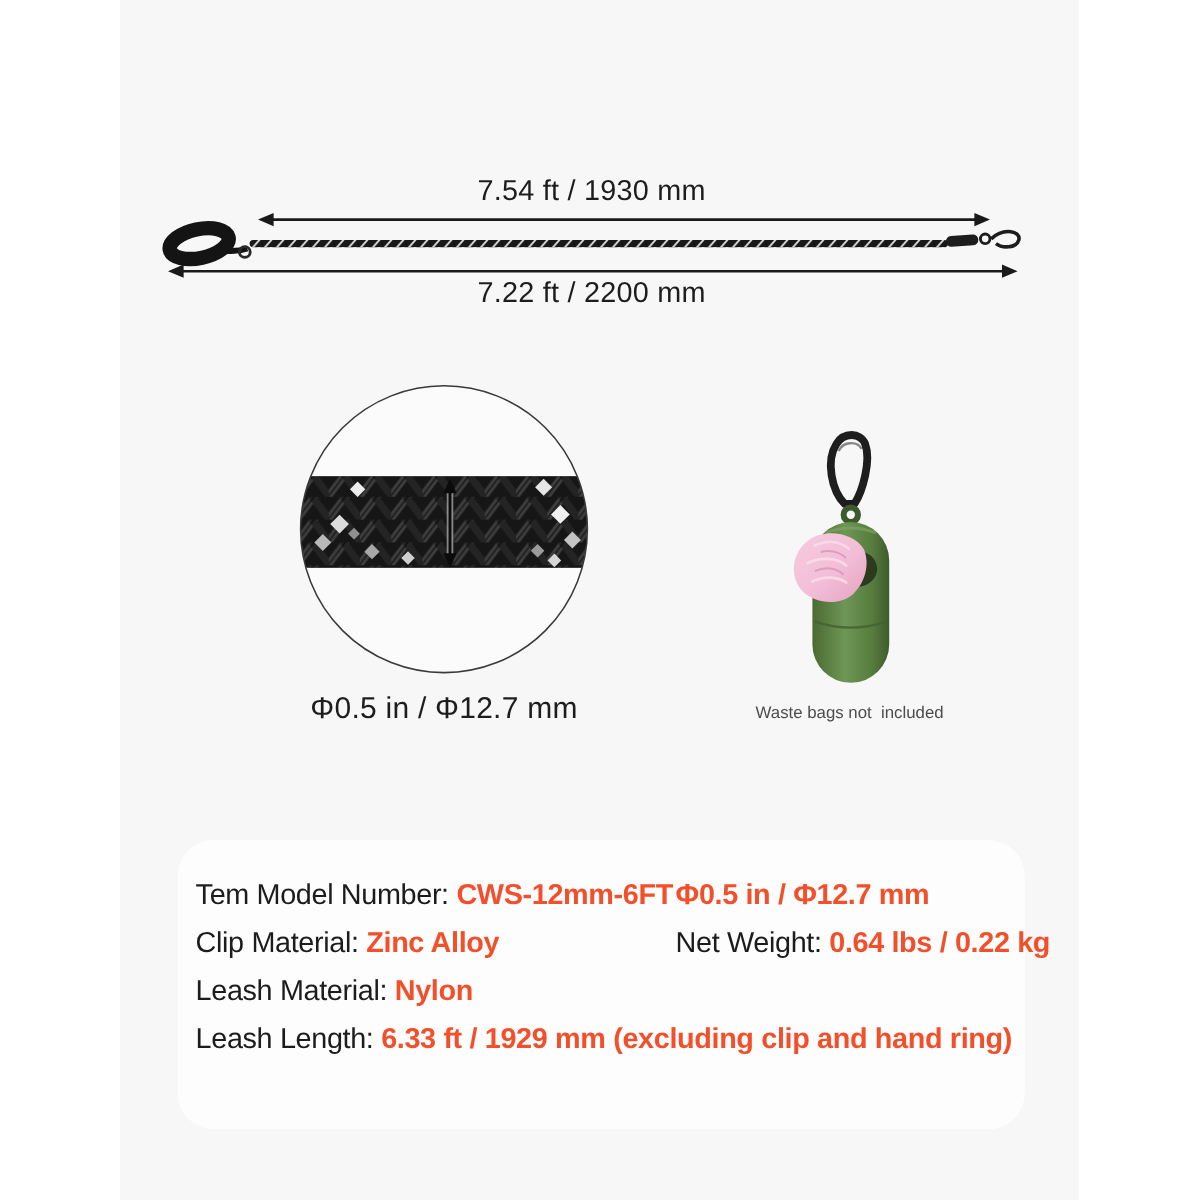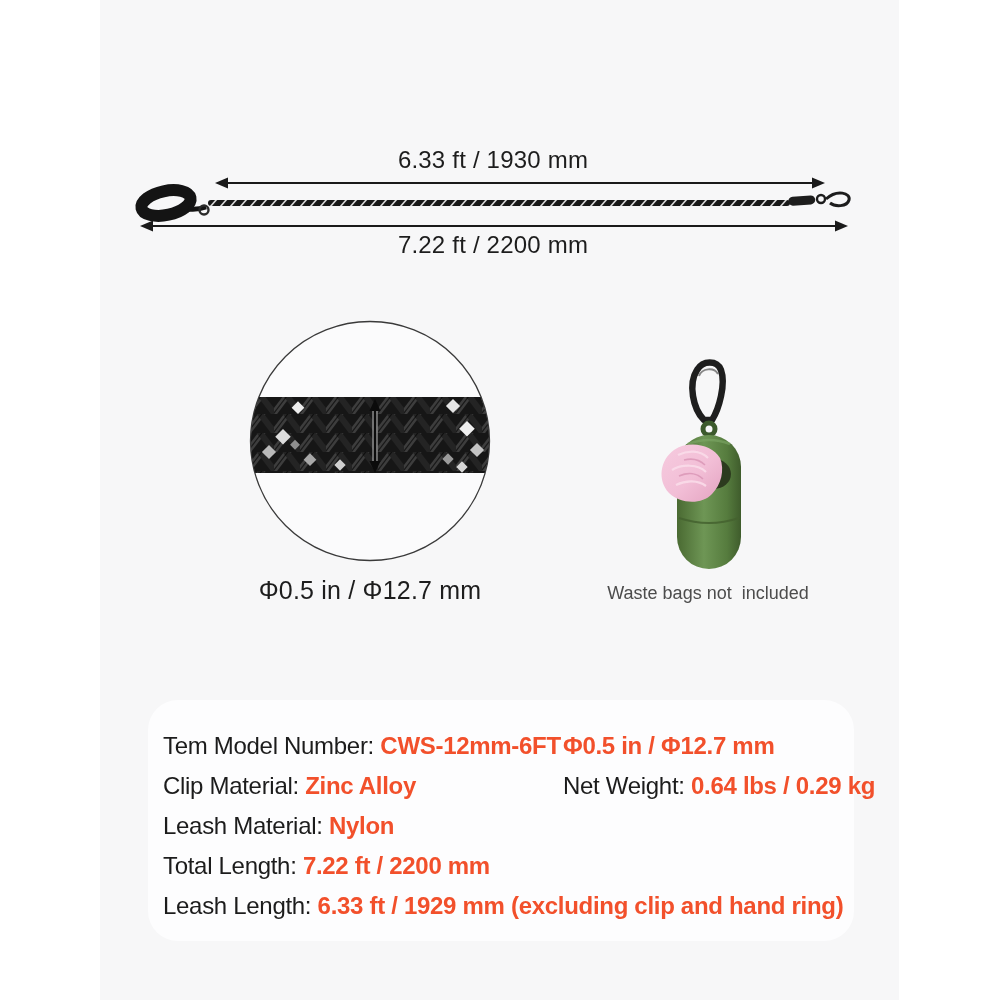--- a/index.html
+++ b/index.html
@@ -23,42 +23,42 @@
   .circle-svg{position:absolute;left:248px;top:319px;width:244px;height:244px;}
   .phi-label{
     position:absolute;left:170px;top:577px;width:400px;text-align:center;
     font-size:25px;line-height:27px;color:#1d1d1d;letter-spacing:0.2px;
   }
 
   
   .dispenser-svg{position:absolute;left:648px;top:352px;width:124px;height:226px;}
   .bag-caption{
     position:absolute;left:558px;top:585px;width:300px;text-align:center;
-    font-size:18px;line-height:16px;color:#4c4c4c;white-space:pre;
+    font-size:14px;line-height:16px;color:#4c4c4c;white-space:pre;
   }
 
   
   .panel{
     position:absolute;left:148px;top:700px;width:706px;height:241px;
     background:#FDFDFE;border-radius:30px;
   }
   .spec-col{position:absolute;top:26px;}
   .spec-col.left{left:15px;}
   .spec-col.right{left:415px;}
   .spec-line{font-size:24px;line-height:40px;white-space:nowrap;letter-spacing:-0.3px;}
   .spec-line .lbl{color:#1c1c1c;font-weight:400;}
   .spec-line .val{color:#F2502B;font-weight:700;}
 </style>
 </head>
 <body>
 
 <div id="canvas">
   <div id="stage"></div>
 
-  <div class="dim-label top">6.33 ft / 1930 mm</div>
+  <div class="dim-label top">7.54 ft / 1930 mm</div>
 
   <svg class="leash-svg" viewBox="0 0 800 130">
     <defs>
       <pattern id="ropePat" width="10" height="6" patternUnits="userSpaceOnUse">
         <rect width="10" height="6" fill="#181818"></rect>
         <path d="M0,7 L7,-1" stroke="#d8d8d8" stroke-width="1.6"></path>
       </pattern>
     </defs>
 
     <g>
@@ -178,29 +178,26 @@
       <div class="spec-line">
         <span class="lbl">Tem Model Number: </span><span class="val">CWS-12mm-6FT</span>
       </div>
       <div class="spec-line">
         <span class="lbl">Clip Material: </span><span class="val">Zinc Alloy</span>
       </div>
       <div class="spec-line">
         <span class="lbl">Leash Material: </span><span class="val">Nylon</span>
       </div>
       <div class="spec-line">
-        <span class="lbl">Total Length: </span><span class="val">7.22 ft / 2200 mm</span>
-      </div>
-      <div class="spec-line">
         <span class="lbl">Leash Length: </span><span class="val">6.33 ft / 1929 mm (excluding clip and hand ring)</span>
       </div>
     </div>
 
     <div class="spec-col right">
       <div class="spec-line">
         <span class="lbl"></span><span class="val">Φ0.5 in / Φ12.7 mm</span>
       </div>
       <div class="spec-line">
-        <span class="lbl">Net Weight: </span><span class="val">0.64 lbs / 0.29 kg</span>
+        <span class="lbl">Net Weight: </span><span class="val">0.64 lbs / 0.22 kg</span>
       </div>
     </div>
   </div>
 </div>
 
 </body></html>

